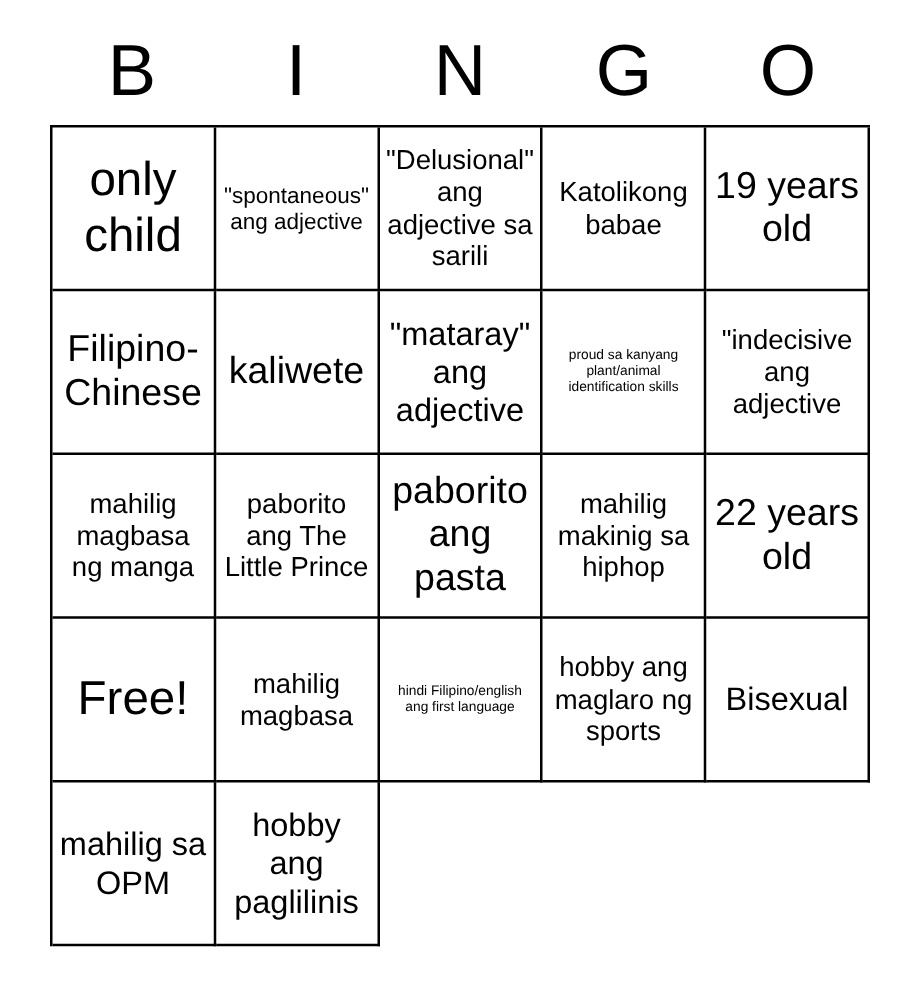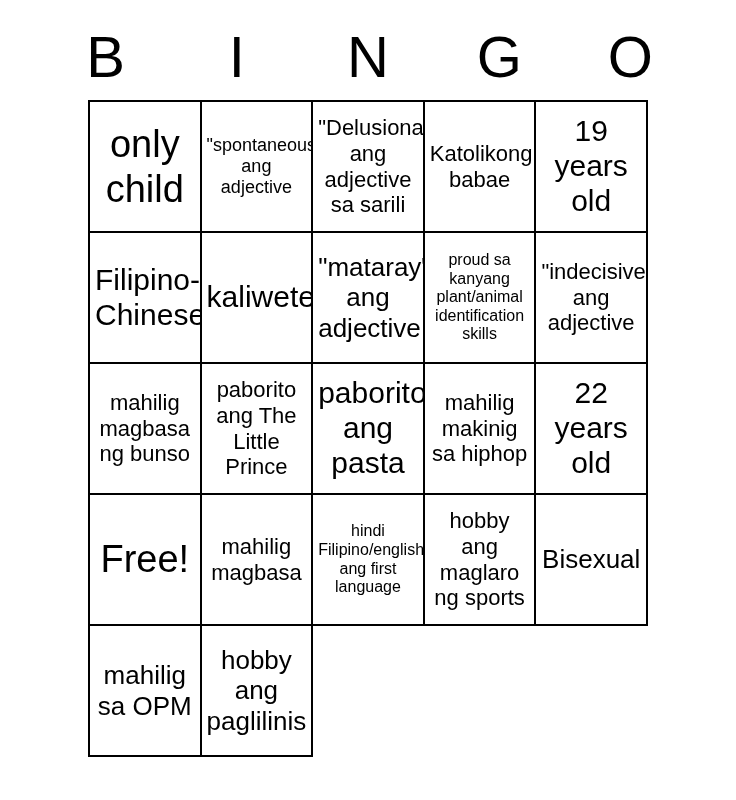--- a/index.html
+++ b/index.html
@@ -30,21 +30,21 @@
     grid-template-columns: repeat(5, 1fr);
   }
   #header .letter {
     text-align: center;
     font-size: 58px;
     line-height: 70px;
     font-weight: normal;
     letter-spacing: 0px;
   }
   #grid {
-    width: 560px;
+    width: 656px;
     margin-top: 8px;
     border-left: 2px solid #000;
     border-top: 2px solid #000;
     display: grid;
     grid-template-columns: repeat(5, 1fr);
     grid-template-rows: repeat(5, 131px);
     box-sizing: border-box;
   }
   .cell {
     border-right: 2px solid #000;
@@ -61,21 +61,21 @@
     display: block;
     width: 100%;
     line-height: 1.16;
   }
   
   .fs-xxl span { font-size: 38px; }
   .fs-xl  span { font-size: 30px; }
   .fs-l   span { font-size: 26px; }
   .fs-m   span { font-size: 22px; }
   .fs-s   span { font-size: 18px; }
-  .fs-xs  span { font-size: 16px; }
+  .fs-xs  span { font-size: 11px; }
 </style>
 </head>
 <body>
 
 <div id="board">
 
   <div id="header">
     <div class="letter">B</div>
     <div class="letter">I</div>
     <div class="letter">N</div>
@@ -110,21 +110,21 @@
         <span>"mataray" ang adjective</span>
       </div>
     <div class="cell fs-xs">
         <span>proud sa kanyang plant/animal identification skills</span>
       </div>
     <div class="cell fs-m">
         <span>"indecisive ang adjective</span>
       </div>
 
     <div class="cell fs-m">
-        <span>mahilig magbasa ng bunso</span>
+        <span>mahilig magbasa ng manga</span>
       </div>
     <div class="cell fs-m">
         <span>paborito ang The Little Prince</span>
       </div>
     <div class="cell fs-xl">
         <span>paborito ang pasta</span>
       </div>
 
     <div class="cell fs-m">
         <span>mahilig makinig sa hiphop</span>

